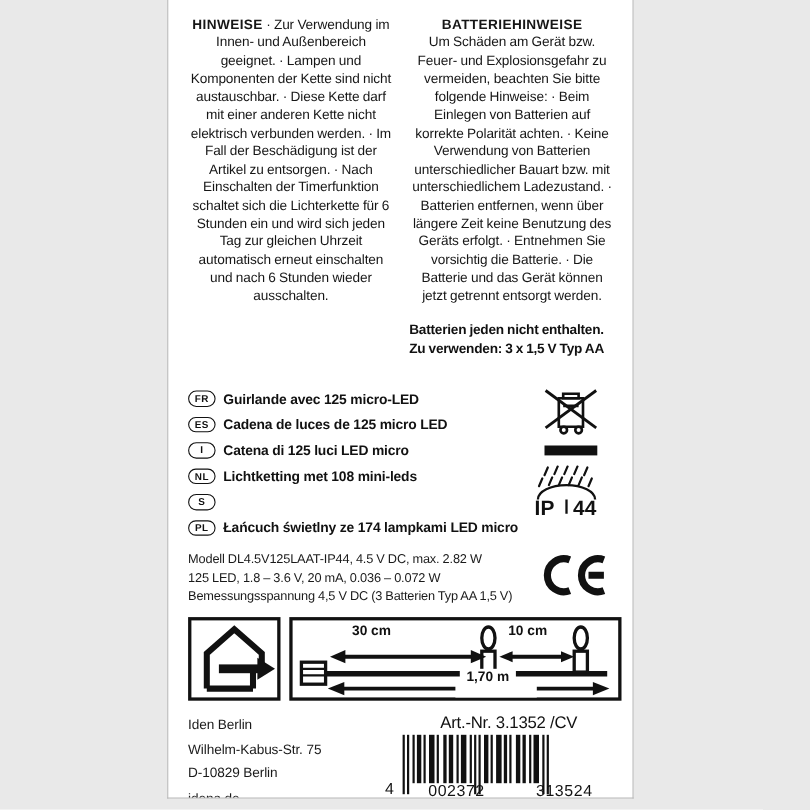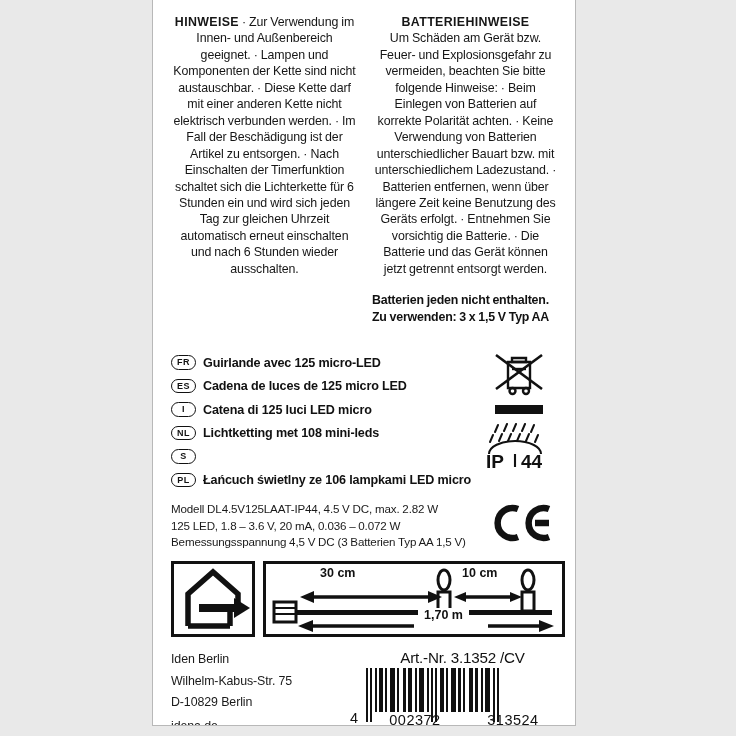--- a/index.html
+++ b/index.html
@@ -272,21 +272,21 @@
         </div>
         <div class="lang-row">
           <span class="lang-badge">NL</span>
           <span class="lang-label">Lichtketting met 108 mini-leds</span>
         </div>
         <div class="lang-row">
           <span class="lang-badge">S</span>
         </div>
         <div class="lang-row">
           <span class="lang-badge">PL</span>
-          <span class="lang-label">Łańcuch świetlny ze 106 lampkami LED micro</span>
+          <span class="lang-label">Łańcuch świetlny ze 174 lampkami LED micro</span>
         </div>
       </div>
 
       <div class="symbols">
 
         <div class="weee">
           <svg width="52" height="50" viewBox="0 0 52 50">
             <g fill="none" stroke="#111" stroke-width="2.4">
               <path d="M15 13 h22 v26 h-22 z"></path>
               <path d="M19 9 h14 v4 h-14 z"></path>

